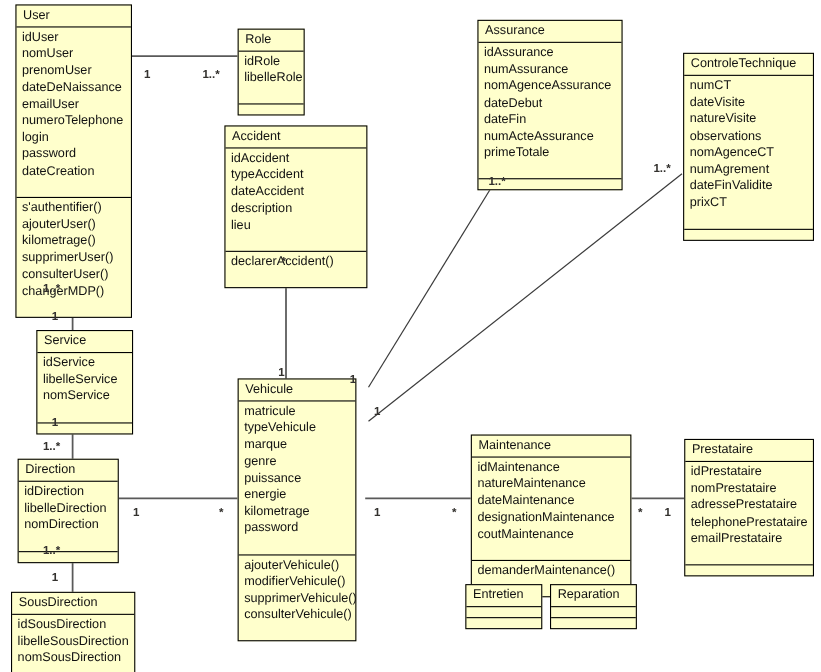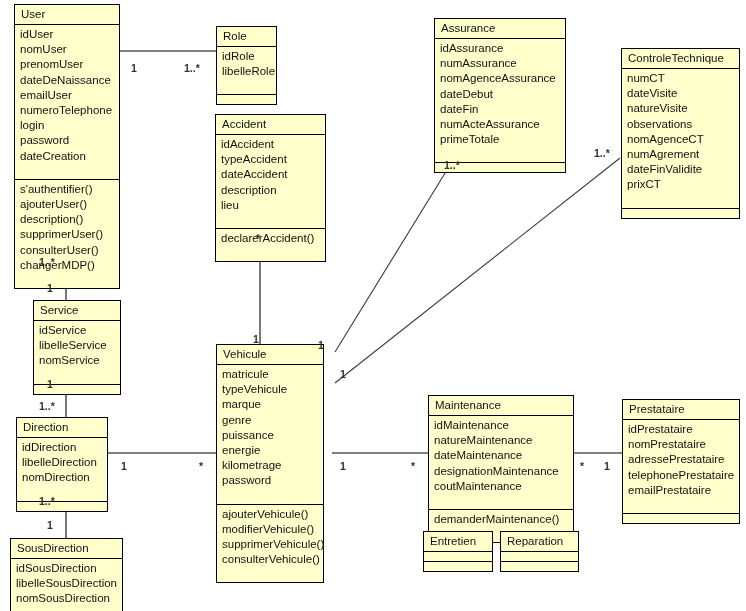--- a/index.html
+++ b/index.html
@@ -112,37 +112,37 @@
       <div class="member">dateDeNaissance</div>
       <div class="member">emailUser</div>
       <div class="member">numeroTelephone</div>
       <div class="member">login</div>
       <div class="member">password</div>
       <div class="member">dateCreation</div>
     </div>
     <div class="compartment methods">
       <div class="member">s'authentifier()</div>
       <div class="member">ajouterUser()</div>
-      <div class="member">description()</div>
+      <div class="member">kilometrage()</div>
       <div class="member">supprimerUser()</div>
       <div class="member">consulterUser()</div>
       <div class="member">changerMDP()</div>
     </div>
   </div>
 
   <div class="uml-class" style="left:216px; top:26px; width:61px;">
     <div class="cls-name">Role</div>
     <div class="compartment attrs">
       <div class="member">idRole</div>
       <div class="member">libelleRole</div>
     </div>
     <div class="compartment methods empty"></div>
   </div>
 
-  <div class="uml-class" style="left:215px; top:114px; width:111px;">
+  <div class="uml-class" style="left:204px; top:114px; width:130px;">
     <div class="cls-name">Accident</div>
     <div class="compartment attrs">
       <div class="member">idAccident</div>
       <div class="member">typeAccident</div>
       <div class="member">dateAccident</div>
       <div class="member">description</div>
       <div class="member">lieu</div>
     </div>
     <div class="compartment methods">
       <div class="member">declarerAccident()</div>

